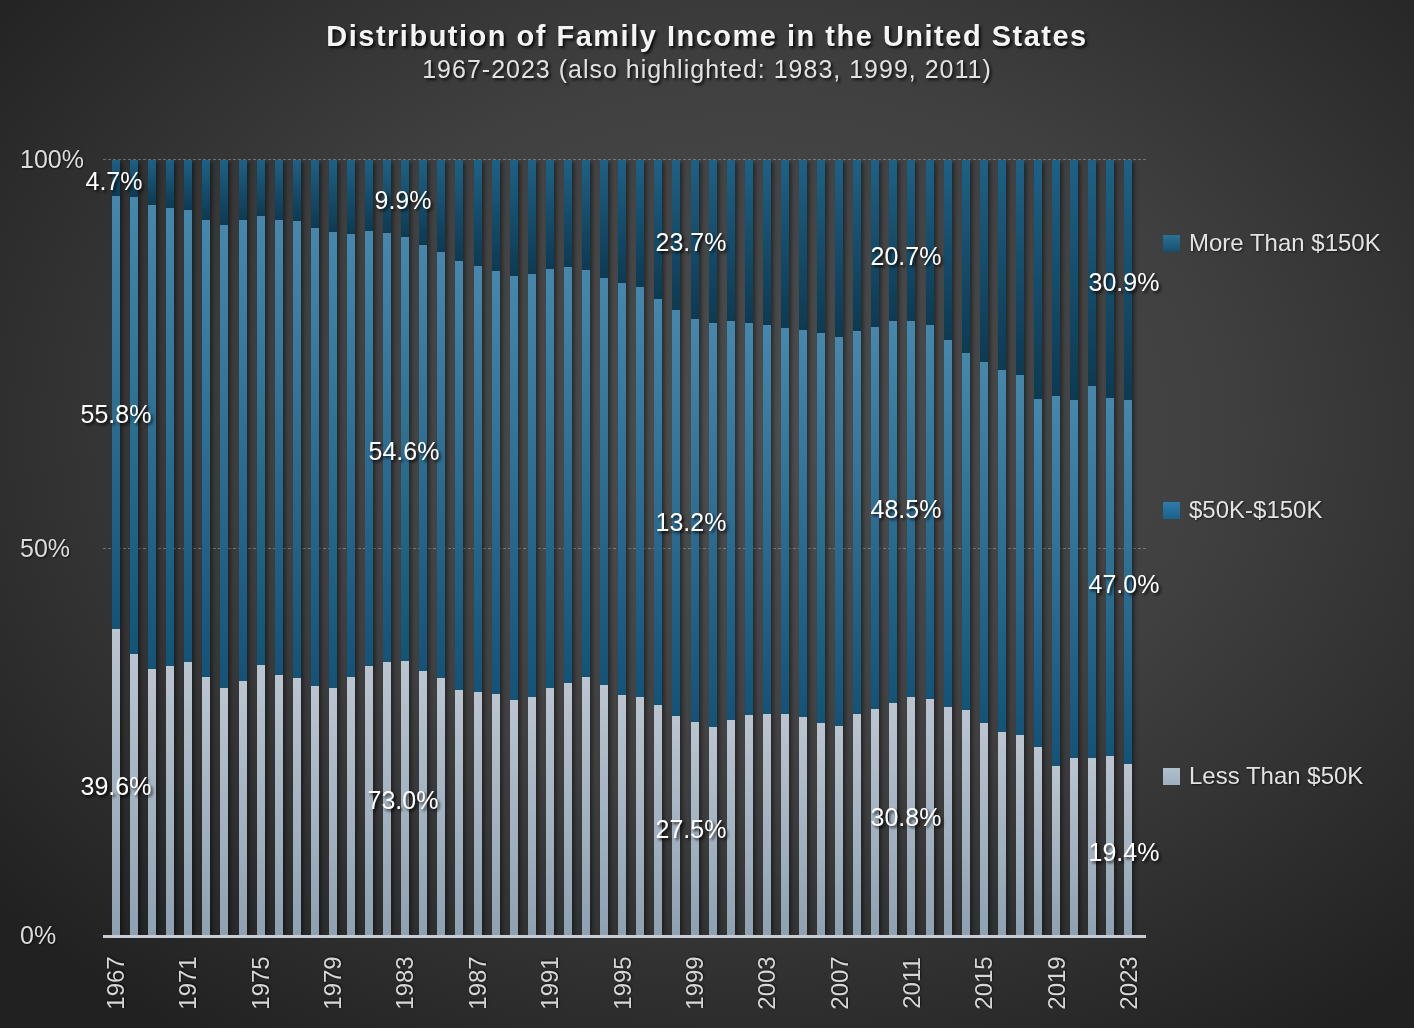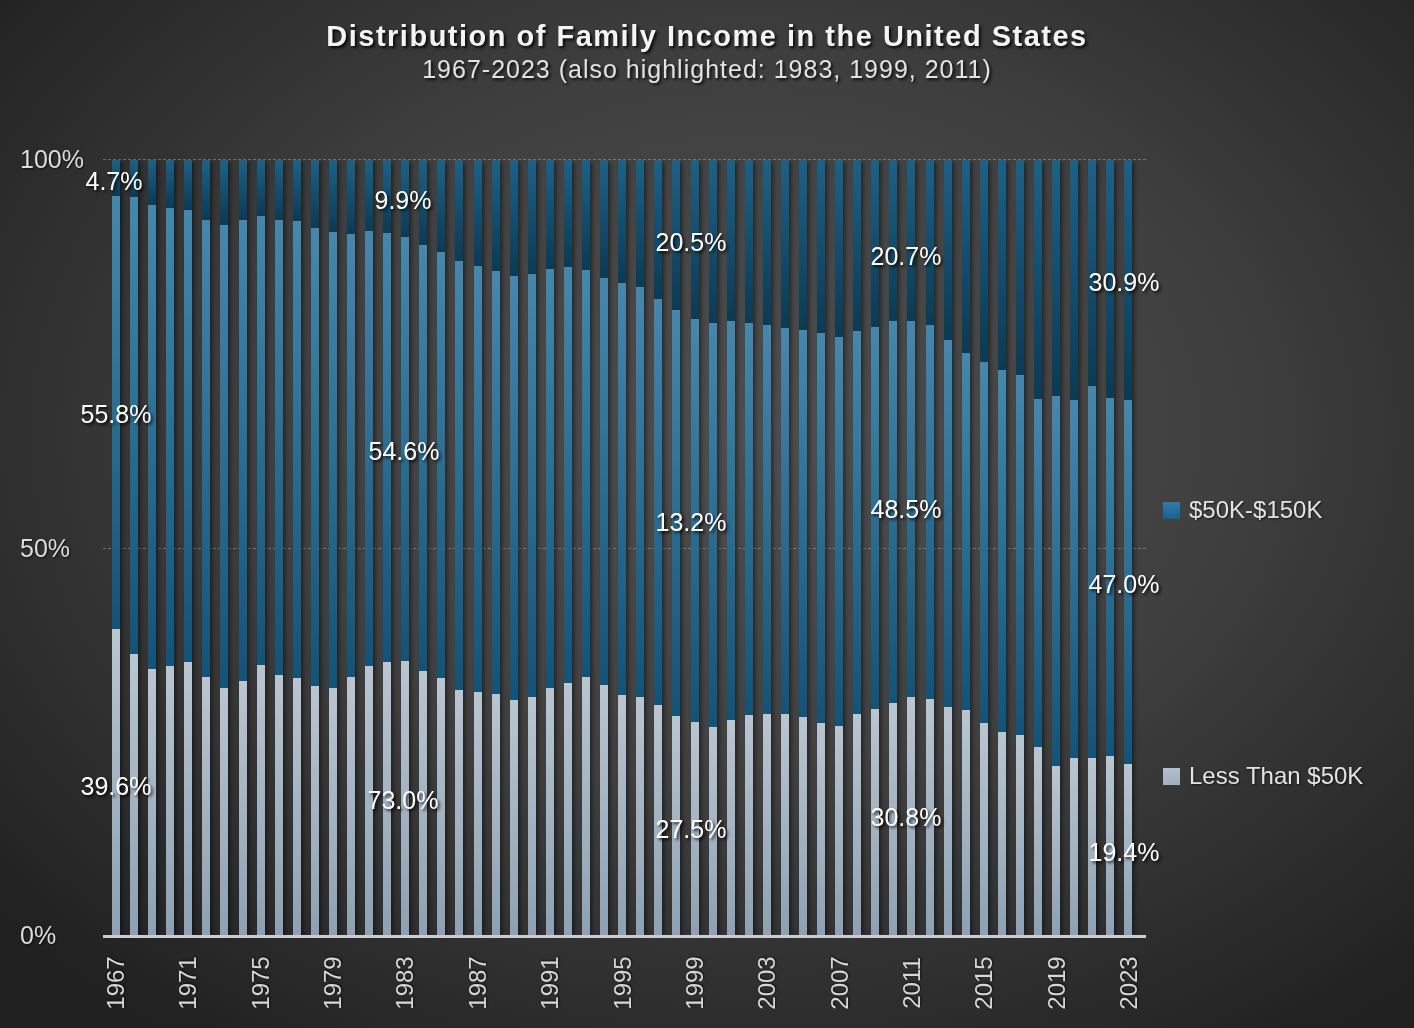--- a/index.html
+++ b/index.html
@@ -375,31 +375,35 @@
       <div class="xtick" style="left: 1056.64px;">2019</div>
       <div class="xtick" style="left: 1129px;">2023</div>
     </div>
   <div>
       <div class="vlabel" style="left: 114px; top: 181px;">4.7%</div>
       <div class="vlabel" style="left: 116px; top: 414px;">55.8%</div>
       <div class="vlabel" style="left: 116px; top: 786px;">39.6%</div>
       <div class="vlabel" style="left: 403px; top: 200px;">9.9%</div>
       <div class="vlabel" style="left: 404px; top: 451px;">54.6%</div>
       <div class="vlabel" style="left: 403px; top: 800px;">73.0%</div>
-      <div class="vlabel" style="left: 691px; top: 242px;">20.5%</div>
+      <div class="vlabel" style="left: 691px; top: 242px;">23.7%</div>
       <div class="vlabel" style="left: 691px; top: 522px;">13.2%</div>
       <div class="vlabel" style="left: 691px; top: 829px;">27.5%</div>
       <div class="vlabel" style="left: 906px; top: 256px;">20.7%</div>
       <div class="vlabel" style="left: 906px; top: 509px;">48.5%</div>
       <div class="vlabel" style="left: 906px; top: 817px;">30.8%</div>
       <div class="vlabel" style="left: 1124px; top: 282px;">30.9%</div>
       <div class="vlabel" style="left: 1124px; top: 584px;">47.0%</div>
       <div class="vlabel" style="left: 1124px; top: 852px;">19.4%</div>
     </div>
 
+  <div class="legend-item" id="leg0">
+    <span class="swatch" style="background: linear-gradient(rgb(42, 112, 150), rgb(23, 79, 108));"></span>
+    <span class="legend-label">More Than $150K</span>
+  </div>
   <div class="legend-item" id="leg1">
     <span class="swatch" style="background: linear-gradient(rgb(46, 124, 171), rgb(27, 97, 138));"></span>
     <span class="legend-label">$50K-$150K</span>
   </div>
   <div class="legend-item" id="leg2">
     <span class="swatch" style="background: linear-gradient(rgb(176, 191, 204), rgb(159, 176, 191));"></span>
     <span class="legend-label">Less Than $50K</span>
   </div>
 
 </div>

